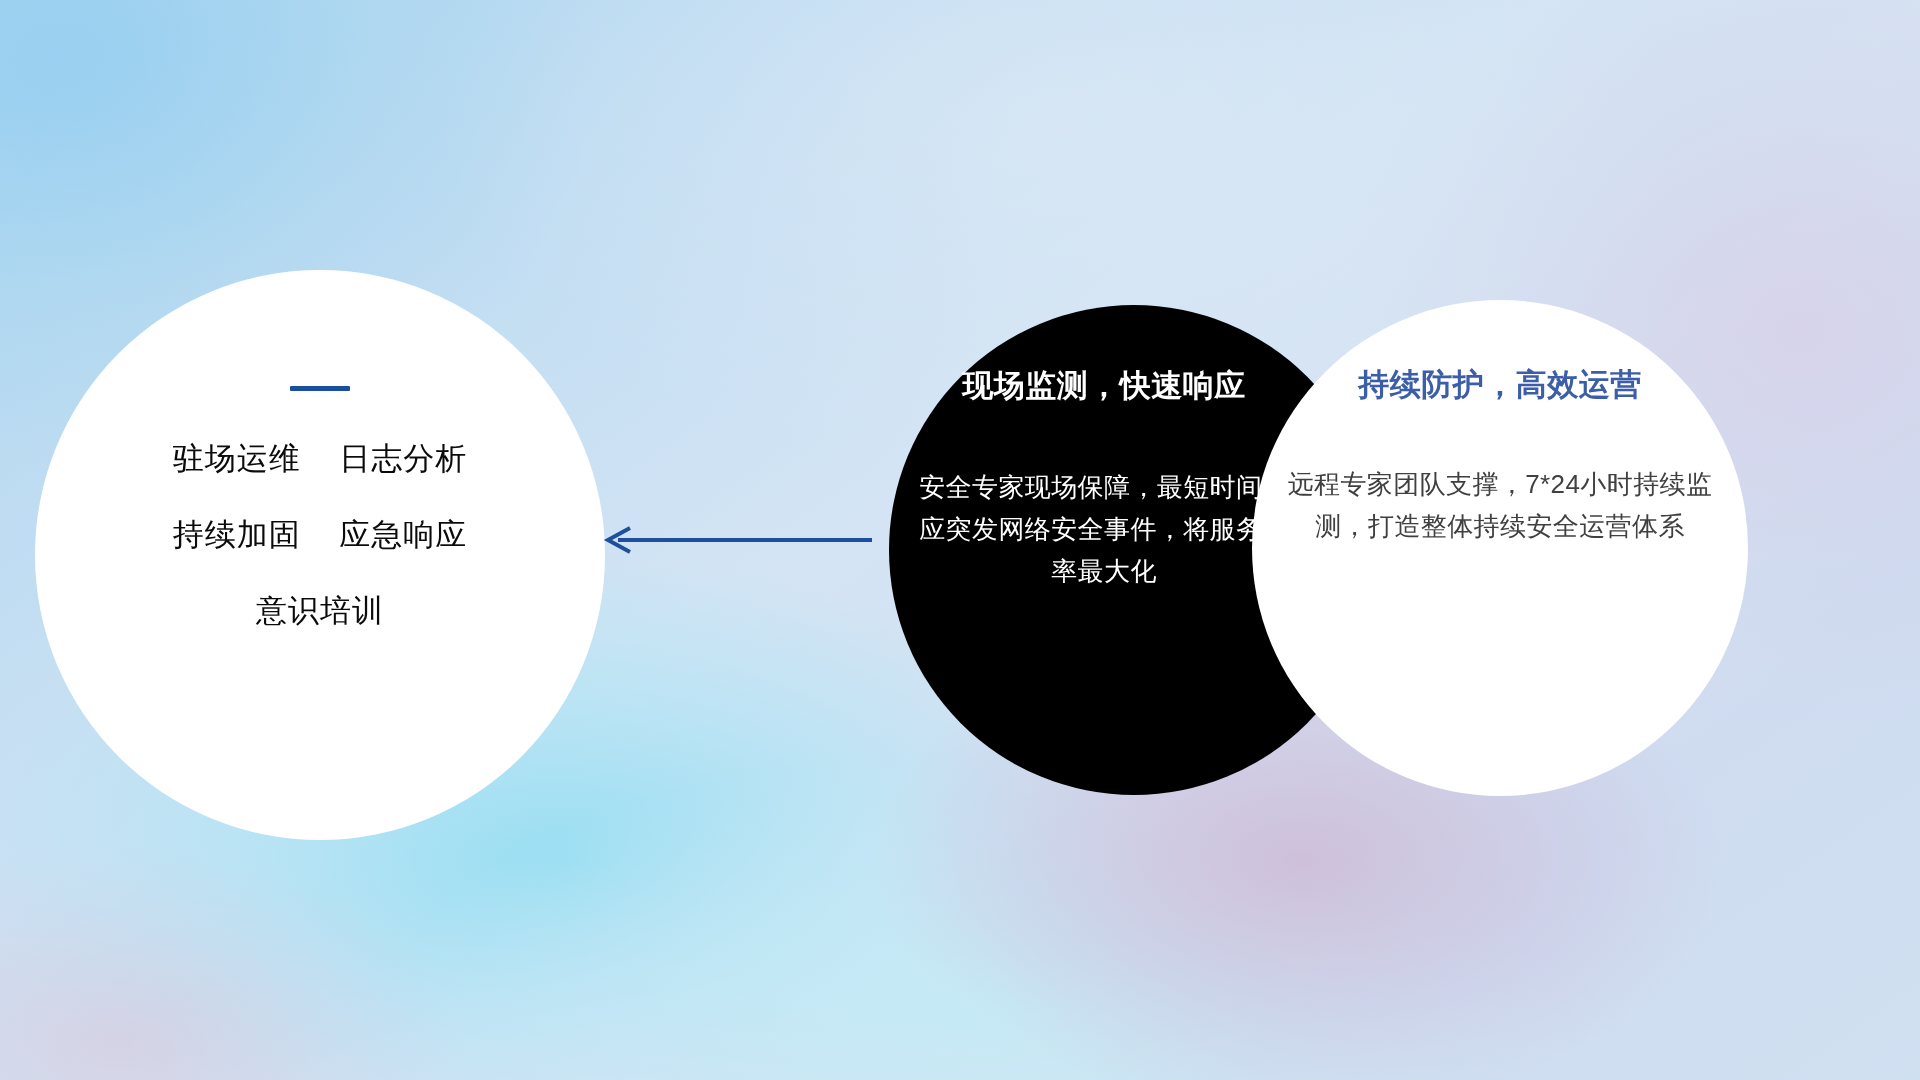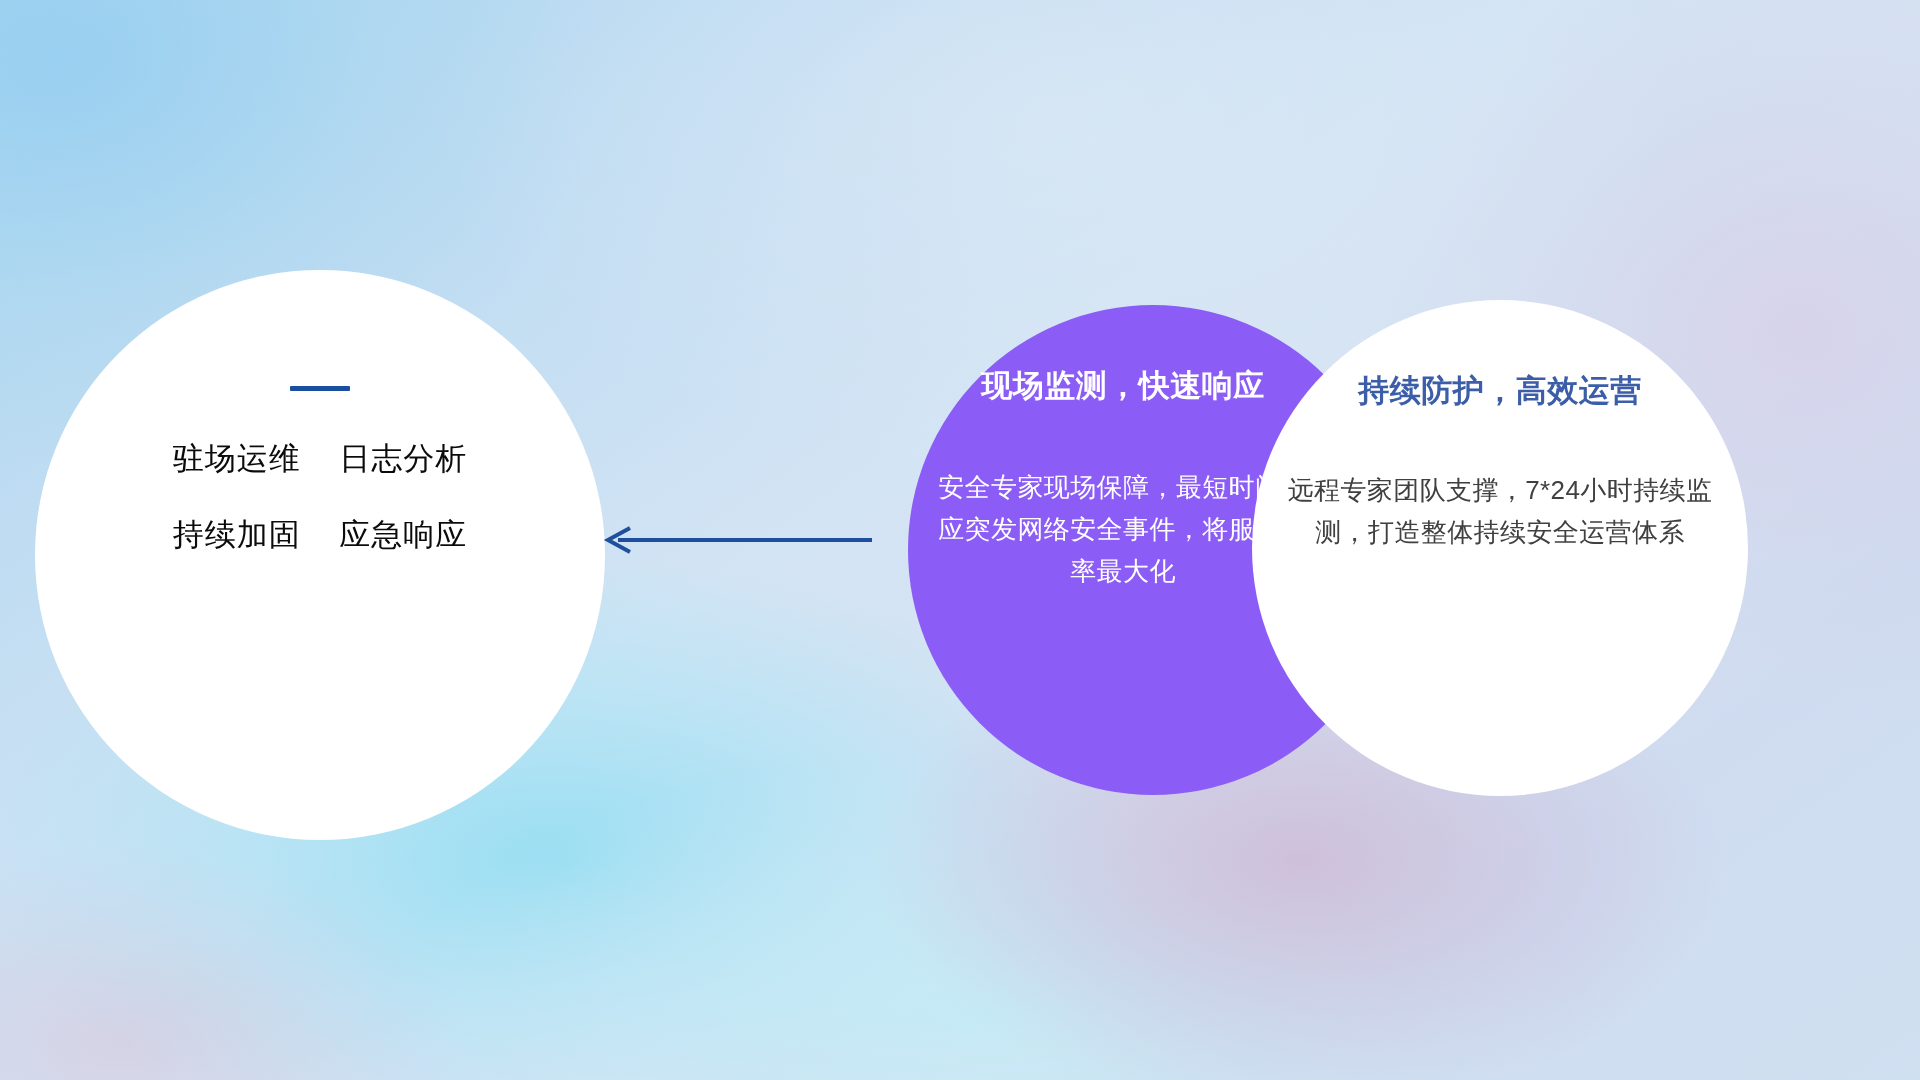--- a/index.html
+++ b/index.html
@@ -108,25 +108,25 @@
     white-space: pre;
   }
 
   .left-line.last {
     margin-bottom: 0;
     margin-top: 12px;
   }
 
   
   #circle-middle {
-    left: 908px;
+    left: 889px;
     top: 305px;
     width: 490px;
     height: 490px;
-    background: #8b5cf6;
+    background: #000000;
     z-index: 4;
   }
 
   .mid-inner {
     position: absolute;
     left: 0;
     width: 430px;
     top: 62px;
     text-align: center;
   }
@@ -166,21 +166,21 @@
     top: 64px;
     text-align: center;
   }
 
   .right-title {
     font-size: 31px;
     font-weight: bold;
     color: #3c5ea8;
     letter-spacing: 0.5px;
     line-height: 1.2;
-    margin: 8px;
+    margin: 2px;
   }
 
   .right-body {
     margin: 60px 0 0 0;
     font-size: 26px;
     color: #404040;
     line-height: 1.62;
     letter-spacing: 0.4px;
     padding: 0 12px;
   }
@@ -207,20 +207,21 @@
   <div class="bg-layer bg-blob-3"></div>
   <div class="bg-layer bg-blob-4"></div>
   <div class="bg-layer bg-blob-6"></div>
   <div class="bg-layer bg-blob-7"></div>
 
   <div class="circle" id="circle-left">
     <div class="left-inner">
       <div class="blue-dash"></div>
       <div class="left-line">驻场运维    日志分析</div>
       <div class="left-line">持续加固    应急响应</div>
+      <div class="left-line last">意识培训</div>
     </div>
   </div>
 
   <div id="connector-arrow">
     <svg width="280" height="48" viewBox="0 0 280 48" xmlns="http://www.w3.org/2000/svg">
       <line x1="276" y1="24" x2="22" y2="24" stroke="#1f4e9c" stroke-width="4"></line>
       <polyline points="34,12 12,24 34,36" fill="none" stroke="#1f4e9c" stroke-width="4" stroke-linecap="butt" stroke-linejoin="miter"></polyline>
     </svg>
   </div>
 

